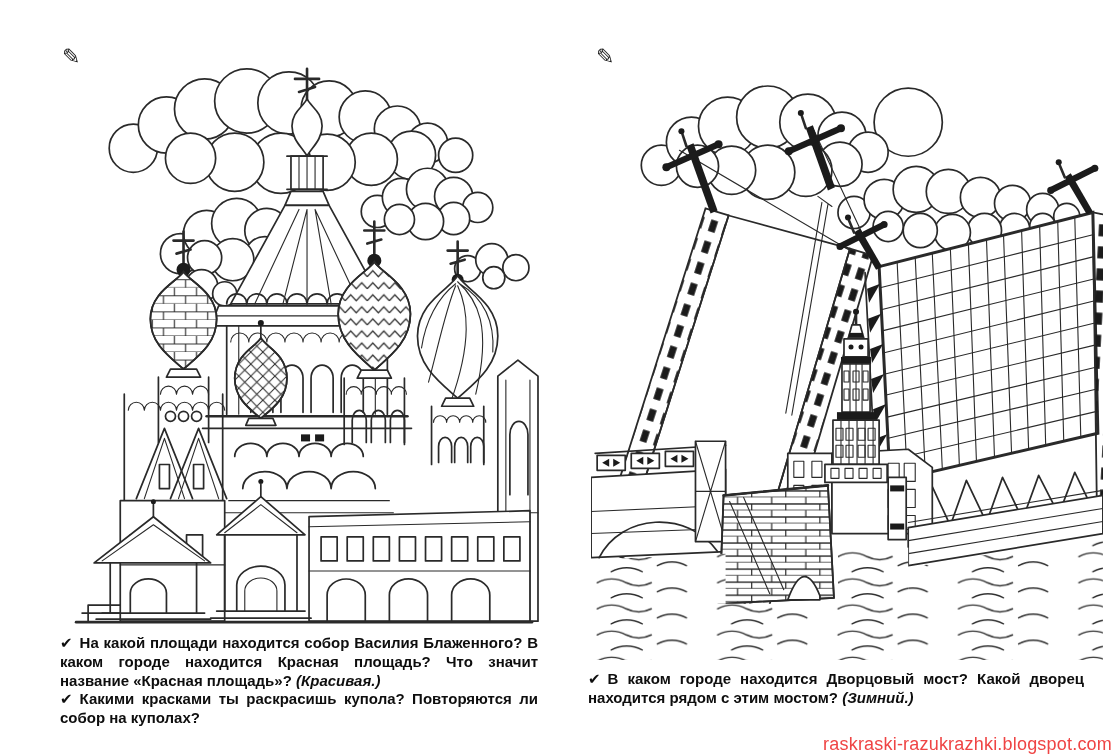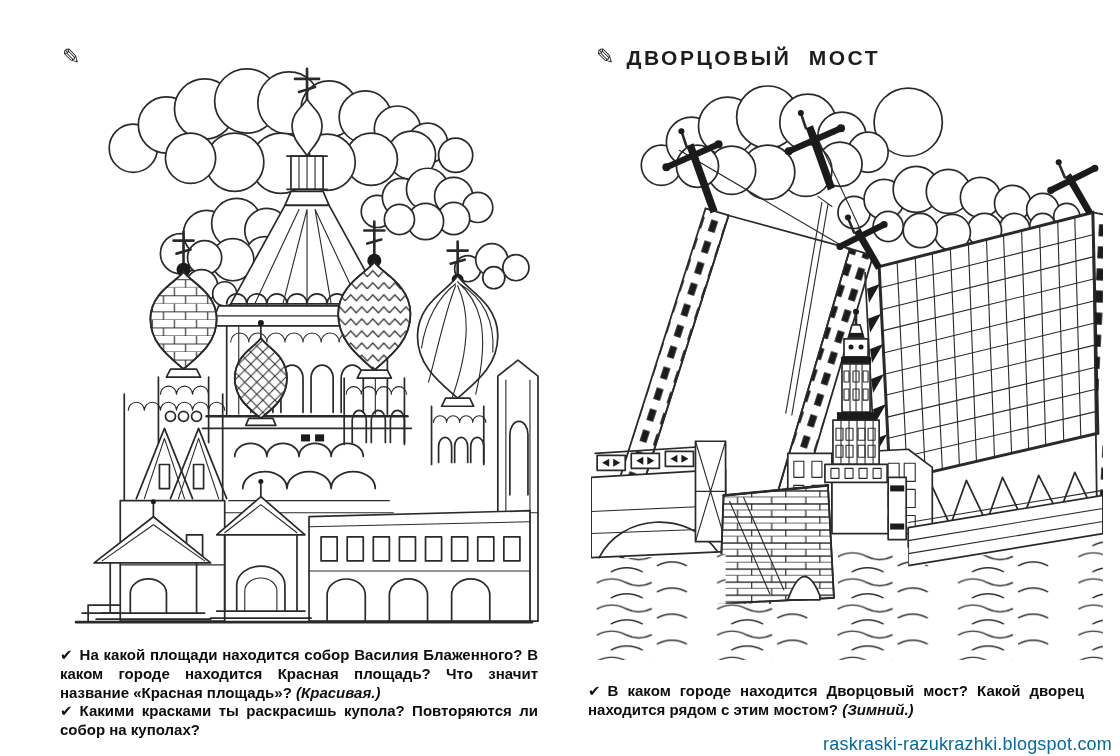--- a/index.html
+++ b/index.html
@@ -11,49 +11,48 @@
          font-size:21px;font-weight:700;letter-spacing:2.5px;word-spacing:9px;color:#1d1d1d;}
   .title .pencil{font-size:22px;letter-spacing:0;transform:translateY(-1px);}
   .title-left{left:62px;}
   .title-right{left:596px;}
 
   .art{position:absolute;}
   .art-left{left:58px;top:62px;width:482px;height:564px;}
   .art-right{left:591px;top:80px;width:512px;height:582px;}
 
   .questions{position:absolute;font-size:15px;line-height:18.8px;font-weight:600;
-             text-align:justify;color:#0e0e0e;margin-top:12px;}
+             text-align:justify;color:#0e0e0e;}
   .q-left{left:60px;top:634px;width:478px;}
   .q-right{left:588px;top:670px;width:496px;}
   .q{margin:0;}
   .check{font-size:15px;margin-right:7px;}
   .ans{font-style:italic;}
 
   .watermark{position:absolute;right:8px;bottom:1px;font-size:18px;font-weight:400;
-             color:#0369a1;letter-spacing:0.2px;}
+             color:#ef4444;letter-spacing:0.2px;}
 
   
   .o{fill:#ffffff;stroke:#2a2a2a;stroke-width:1.7;stroke-linejoin:round;stroke-linecap:round;}
   .s{fill:none;stroke:#2a2a2a;stroke-width:1.7;stroke-linejoin:round;stroke-linecap:round;}
   .s1{fill:none;stroke:#2a2a2a;stroke-width:1.1;stroke-linejoin:round;stroke-linecap:round;}
   .s2{fill:none;stroke:#2a2a2a;stroke-width:2.6;stroke-linejoin:round;stroke-linecap:round;}
   .k{fill:#1b1b1b;stroke:none;}
 </style>
 </head>
 <body>
 
 <div class="page">
 
   <h2 class="title title-left">
     <span class="pencil">✎</span>
   </h2>
 
   <h2 class="title title-right">
     <span class="pencil">✎</span>
-    <span>ДВОРЦОВЫЙ МОСТ</span>
   </h2>
 
   <svg class="art art-left" viewBox="0 0 480 560" aria-hidden="true">
     <defs>
       <pattern id="brick" width="22" height="16" patternUnits="userSpaceOnUse">
         <path d="M0,8H22 M0,16H22 M6,0V8 M17,8V16" stroke="#2a2a2a" stroke-width="1.1" fill="none"></path>
       </pattern>
       <pattern id="net" width="12" height="12" patternUnits="userSpaceOnUse">
         <path d="M0,0L12,12 M12,0L0,12" stroke="#2a2a2a" stroke-width="1" fill="none"></path>
       </pattern>

